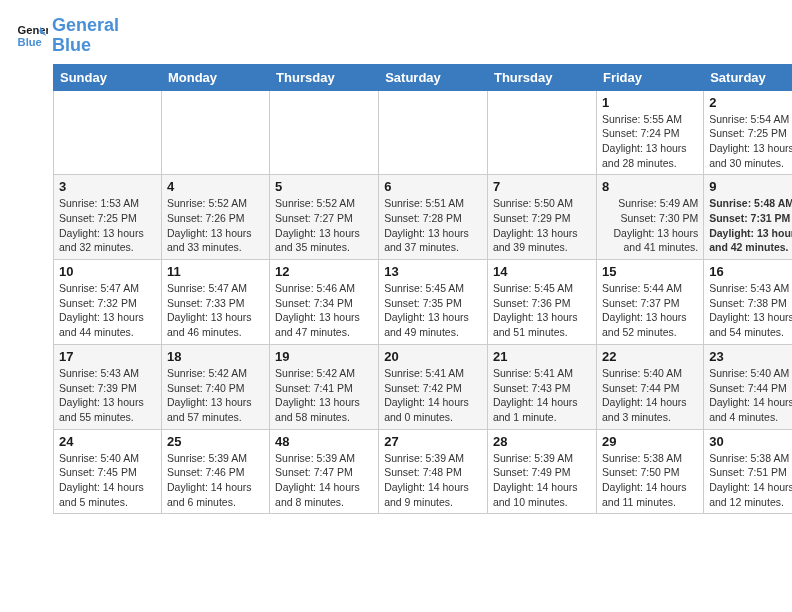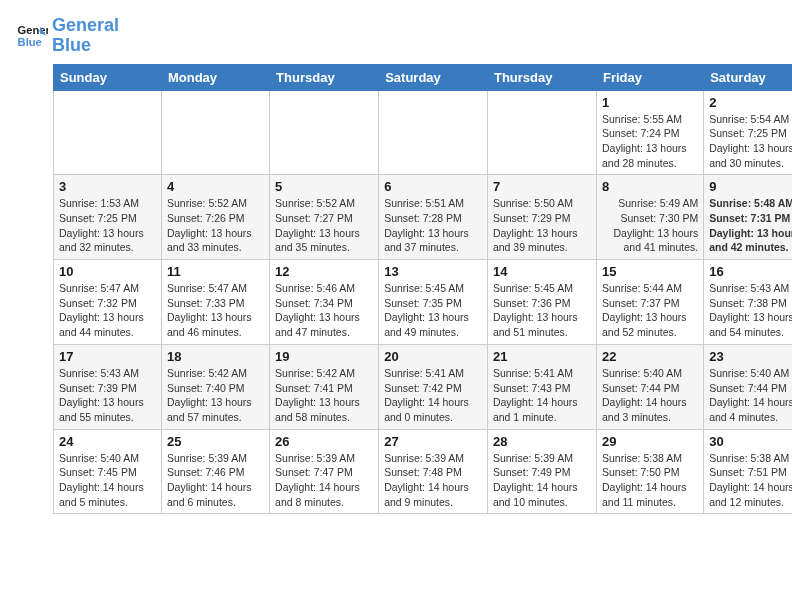--- a/index.html
+++ b/index.html
@@ -305,21 +305,21 @@
 and 5 minutes.</div>
         </td>
         <td>
           <span class="day-num">25</span>
           <div class="day-info" style="white-space: pre-line;">Sunrise: 5:39 AM
 Sunset: 7:46 PM
 Daylight: 14 hours
 and 6 minutes.</div>
         </td>
         <td>
-          <span class="day-num">26</span>
+          <span class="day-num">48</span>
           <div class="day-info" style="white-space: pre-line;">Sunrise: 5:39 AM
 Sunset: 7:47 PM
 Daylight: 14 hours
 and 8 minutes.</div>
         </td>
         <td>
           <span class="day-num">27</span>
           <div class="day-info" style="white-space: pre-line;">Sunrise: 5:39 AM
 Sunset: 7:48 PM
 Daylight: 14 hours

